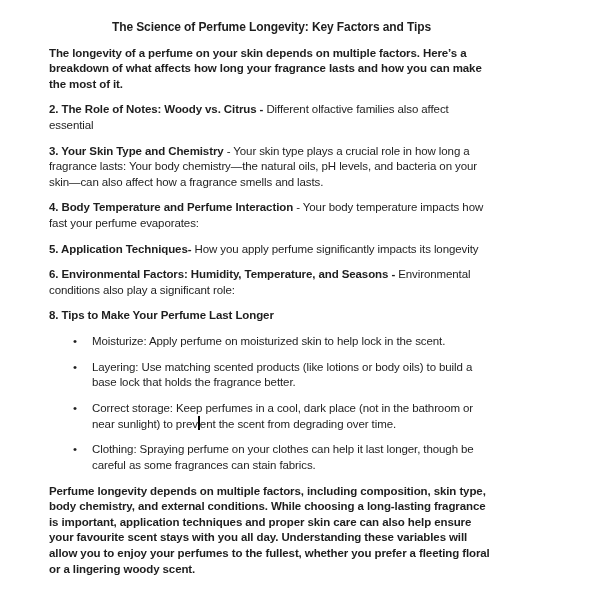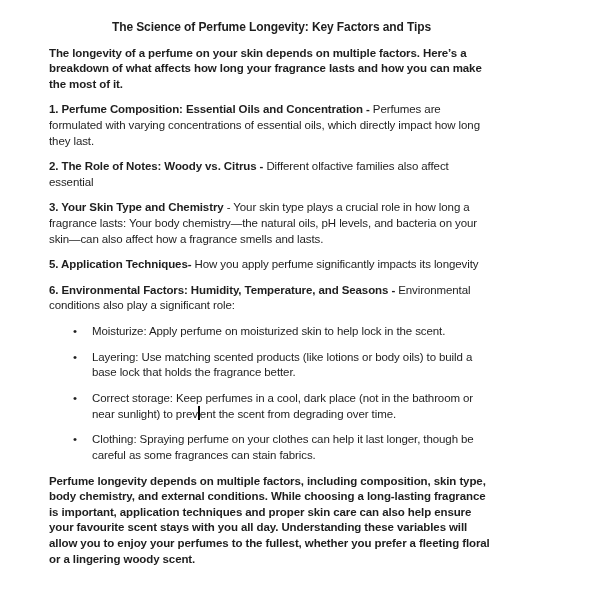--- a/index.html
+++ b/index.html
@@ -61,31 +61,32 @@
 </style>
 </head>
 <body>
 
 <div class="page">
 
   <p class="title">The Science of Perfume Longevity: Key Factors and Tips</p>
 
   <p class="para bold">The longevity of a perfume on your skin depends on multiple factors. Here’s a breakdown of what affects how long your fragrance lasts and how you can make the most of it.</p>
 
-  <p class="para"><span class="bold">1. Perfume Composition: Essential Oils and Concentration - </span><span>Perfumes are formulated with varying concentrations of essential oils, which directly impact how long they last.</span></p>
 
   <p class="para"><span class="bold">2. The Role of Notes: Woody vs. Citrus - </span><span>Different olfactive families also affect essential</span></p>
 
   <p class="para"><span class="bold">3. Your Skin Type and Chemistry</span><span> - Your skin type plays a crucial role in how long a fragrance lasts: Your body chemistry—the natural oils, pH levels, and bacteria on your skin—can also affect how a fragrance smells and lasts.</span></p>
 
+  <p class="para"><span class="bold">4. Body Temperature and Perfume Interaction</span><span> - Your body temperature impacts how fast your perfume evaporates:</span></p>
 
   <p class="para"><span class="bold">5. Application Techniques-</span><span> How you apply perfume significantly impacts its longevity</span></p>
 
   <p class="para"><span class="bold">6. Environmental Factors: Humidity, Temperature, and Seasons - </span><span>Environmental conditions also play a significant role:</span></p>
 
+  <p class="para"><span class="bold">8. Tips to Make Your Perfume Last Longer</span><span></span></p>
 
   <ul class="bullets">
     <li>
       <span class="marker">•</span><span>Moisturize: Apply perfume on moisturized skin to help lock in the scent.</span>
     </li>
     <li>
       <span class="marker">•</span><span>Layering: Use matching scented products (like lotions or body oils) to build a base lock that holds the fragrance better.</span>
     </li>
     <li>
       <span class="marker">•</span><span><span>Correct storage: Keep perfumes in a cool, dark place (not in the bathroom or near sunlight) to prev</span><span class="caret"></span><span>ent the scent from degrading over time.</span></span>

